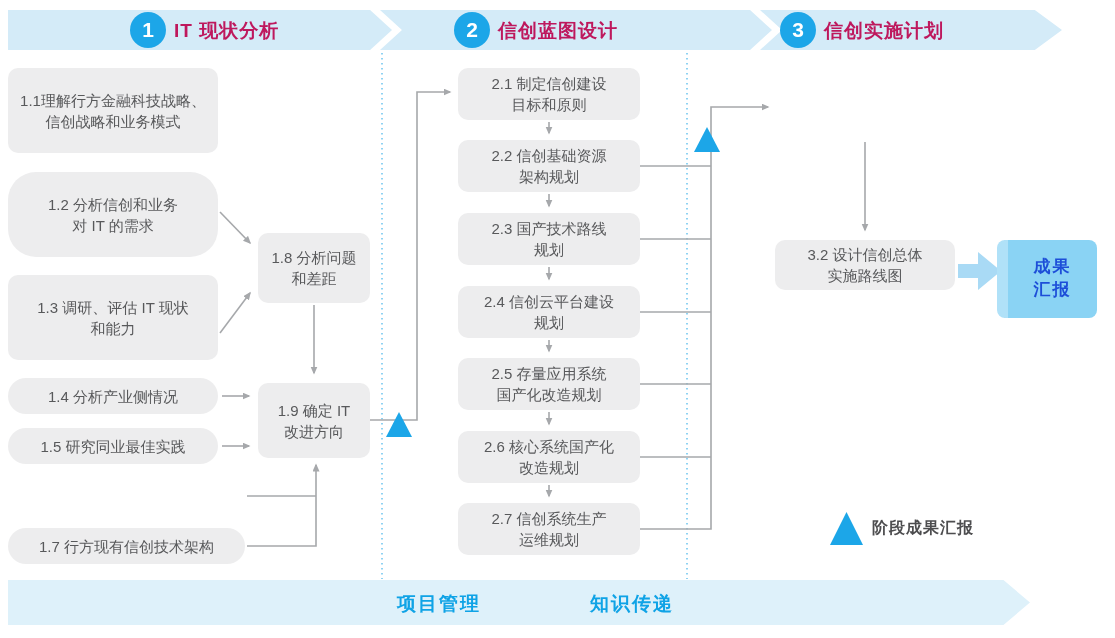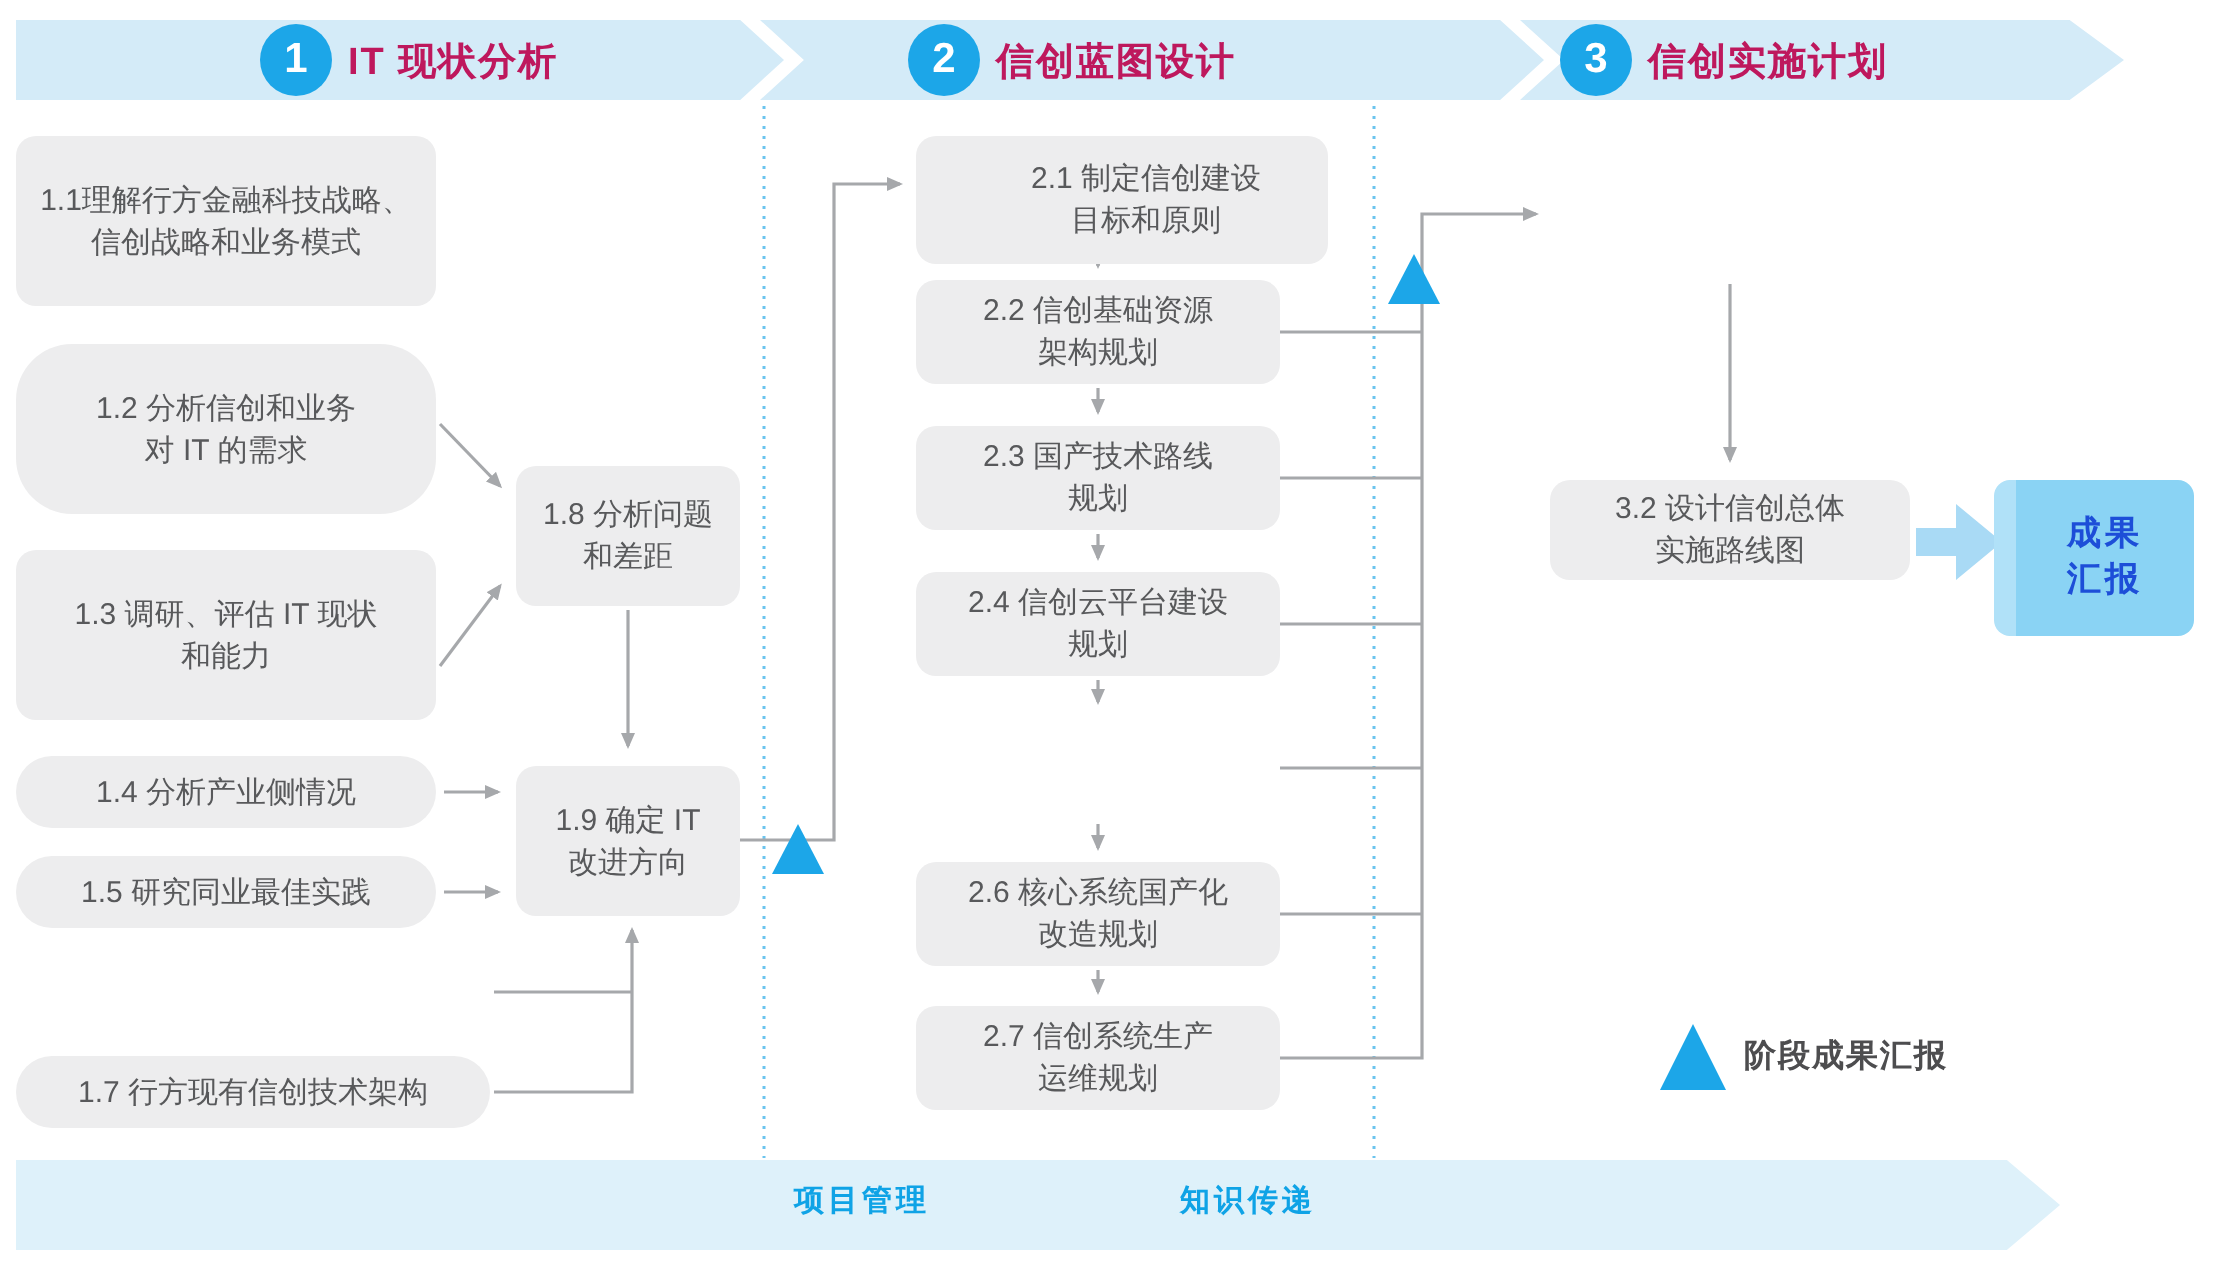--- a/index.html
+++ b/index.html
@@ -14,38 +14,38 @@
   .bandBottom{position:absolute;left:8px;top:580px;width:1022px;height:45px;background:#def1fa;
     clip-path:polygon(0 0,97.4% 0,100% 50%,97.4% 100%,0 100%);}
 
   .phase-badge{position:absolute;top:12px;width:36px;height:36px;border-radius:50%;
     background:#1ca6e8;color:#fff;font-weight:bold;font-size:21px;
     display:flex;align-items:center;justify-content:center;}
   .badge1{left:130px;} .badge2{left:454px;} .badge3{left:780px;}
   .phase-title{position:absolute;top:18px;font-size:19px;font-weight:bold;color:#be185d;letter-spacing:1px;}
   .title1{left:174px;} .title2{left:498px;} .title3{left:824px;}
 
-  .bottom-label{position:absolute;top:591px;font-size:15px;font-weight:bold;color:#0fa3e6;letter-spacing:2px;}
+  .bottom-label{position:absolute;top:591px;font-size:19px;font-weight:bold;color:#0fa3e6;letter-spacing:2px;}
   .blabel1{left:397px;} .blabel2{left:590px;}
 
   
   .gbox{position:absolute;background:#ededee;color:#58595b;border-radius:10px;
     display:flex;align-items:center;justify-content:center;text-align:center;
     font-size:15px;line-height:1.4;white-space:pre-line;}
   .pill{border-radius:18px;}
   .b11{left:8px;top:68px;width:210px;height:85px;}
   .b12{left:8px;top:172px;width:210px;height:85px;border-radius:28px;}
   .b13{left:8px;top:275px;width:210px;height:85px;}
   .b14{left:8px;top:378px;width:210px;height:36px;}
   .b15{left:8px;top:428px;width:210px;height:36px;}
   .b16{left:8px;top:478px;width:237px;height:36px;}
   .b17{left:8px;top:528px;width:237px;height:36px;}
   .b18{left:258px;top:233px;width:112px;height:70px;}
   .b19{left:258px;top:383px;width:112px;height:75px;}
-  .b21{left:458px;top:68px;width:182px;height:64px;padding-left:24px;}
+  .b21{left:458px;top:68px;width:182px;height:52px;}
   .b22{left:458px;top:140px;width:182px;height:52px;}
   .b23{left:458px;top:213px;width:182px;height:52px;}
   .b24{left:458px;top:286px;width:182px;height:52px;}
   .b25{left:458px;top:358px;width:182px;height:52px;}
   .b26{left:458px;top:431px;width:182px;height:52px;}
   .b27{left:458px;top:503px;width:182px;height:52px;}
   .b31{left:775px;top:75px;width:180px;height:65px;}
   .b32{left:775px;top:240px;width:180px;height:50px;}
 
   .result-box{position:absolute;left:997px;top:240px;width:100px;height:78px;background:#8ad3f4;
@@ -134,20 +134,22 @@
 改进方向</div>
 
   <div class="gbox b21">2.1 制定信创建设
 目标和原则</div>
   <div class="gbox b22">2.2 信创基础资源
 架构规划</div>
   <div class="gbox b23">2.3 国产技术路线
 规划</div>
   <div class="gbox b24">2.4 信创云平台建设
 规划</div>
+  <div class="gbox b25">2.5 存量应用系统
+国产化改造规划</div>
   <div class="gbox b26">2.6 核心系统国产化
 改造规划</div>
   <div class="gbox b27">2.7 信创系统生产
 运维规划</div>
 
   <div class="gbox b32">3.2 设计信创总体
 实施路线图</div>
 
   <div class="result-box">成果
 汇报</div>

